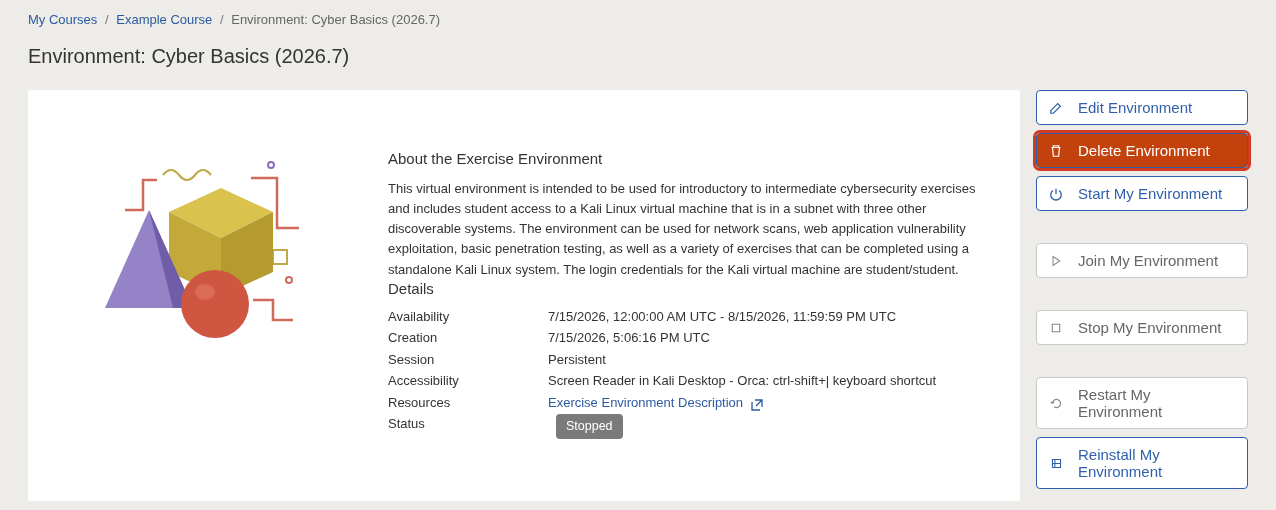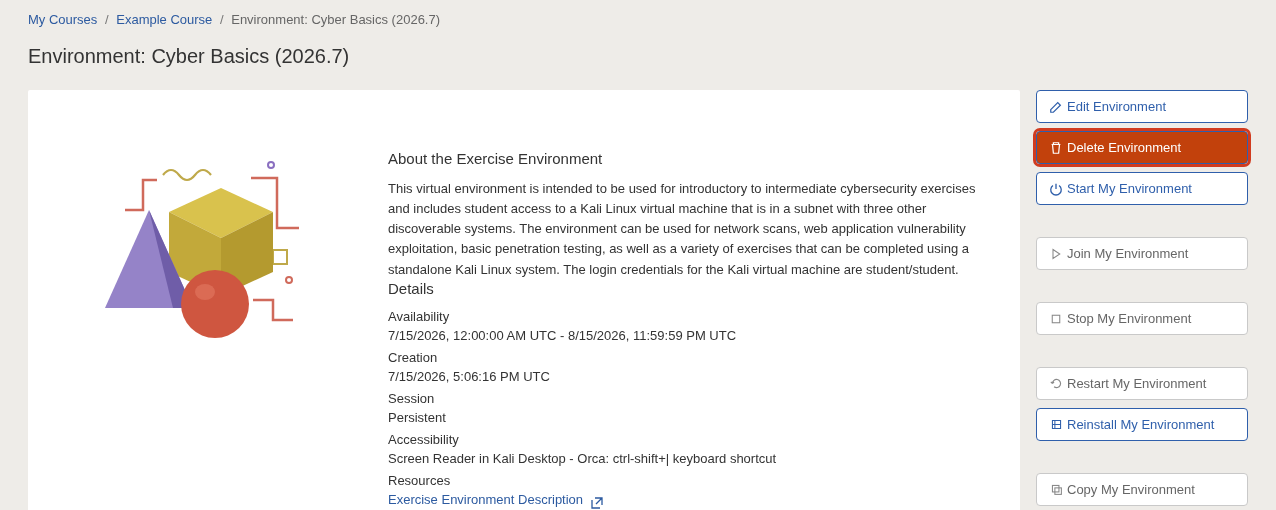--- a/index.html
+++ b/index.html
@@ -25,35 +25,35 @@
     gap: 30px;
     align-items: flex-start;
     border-radius: 2px;
   }
   .illustration { width: 290px; flex-shrink: 0; display:flex; align-items:center; justify-content:center; }
   .illustration svg { width: 220px; height: 210px; }
   .content { flex: 1; }
   .content h2 { font-size: 15px; font-weight: 400; color: #333; margin-bottom: 12px; }
   .content p.desc { font-size: 13px; line-height: 1.55; color: #333; max-width: 620px;}
   .details h3 { font-size: 15px; font-weight: 400; color: #333; margin-bottom: 10px; }
-  .detail-row { display: flex; font-size: 13px; line-height: 1.5; margin-bottom: 2px; color:#333;flex-direction:column; }
+  .detail-row { display: flex; font-size: 13px; line-height: 1.5; margin-bottom: 2px; color:#333; }
   .detail-row .lbl { width: 160px; flex-shrink: 0; }
   .detail-row .val { flex: 1; }
   .detail-row .val a { color: #2c5aa0; text-decoration: none; }
   .badge {
     background: #7a7a7a; color: #fff; padding: 3px 10px; border-radius: 4px;
     font-size: 12.5px; display: inline-block; margin-left: 8px;
   }
   .ext-icon { display:inline-block; width:12px; height:12px; vertical-align:middle; margin-left:4px; }
   .sidepanel { width: 212px; flex-shrink: 0; display: flex; flex-direction: column; gap: 8px; }
   .btn {
-    display: flex; align-items: center; gap: 4px;
+    display: flex; align-items: center; gap: 15px;
     width: 100%; padding: 8px 12px;
     background: #fff; border: 1px solid #c9c9c9; border-radius: 4px;
-    font-size: 13px; cursor: pointer; color: #555; text-align:left;
+    font-size: 15px; cursor: pointer; color: #555; text-align:left;
   }
   .btn.primary-outline { border: 1px solid #2f5fab; color: #2f5fab; }
   .btn.primary-outline .icn { color:#2f5fab; }
   .btn.filled { background: #c2410c; color: #fff; border-color:#2f5fab; }
   .btn.highlighted { outline: 3px solid #d13b1f; outline-offset: 0; }
   .btn .icn { width: 14px; height: 14px; flex-shrink:0; display:inline-flex; align-items:center; justify-content:center; }
   .btn.muted { color:#666;margin-top:24px; }
 </style>
 </head>
 <body>

